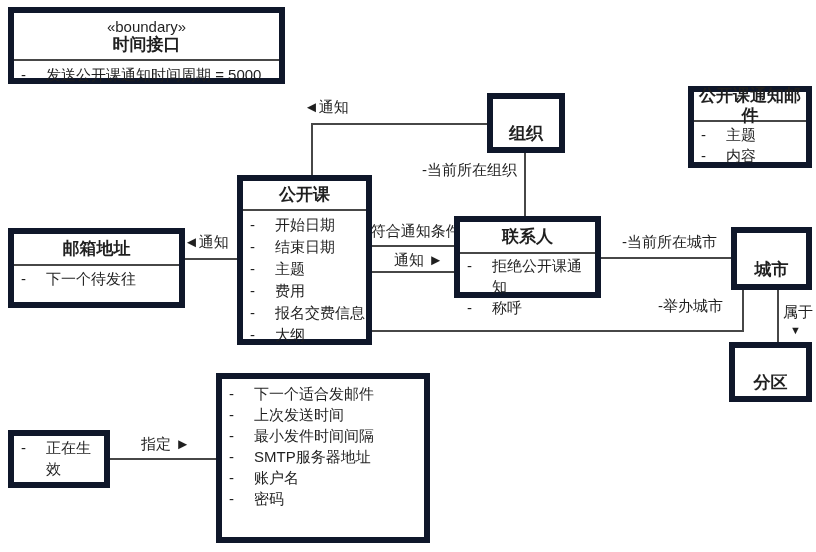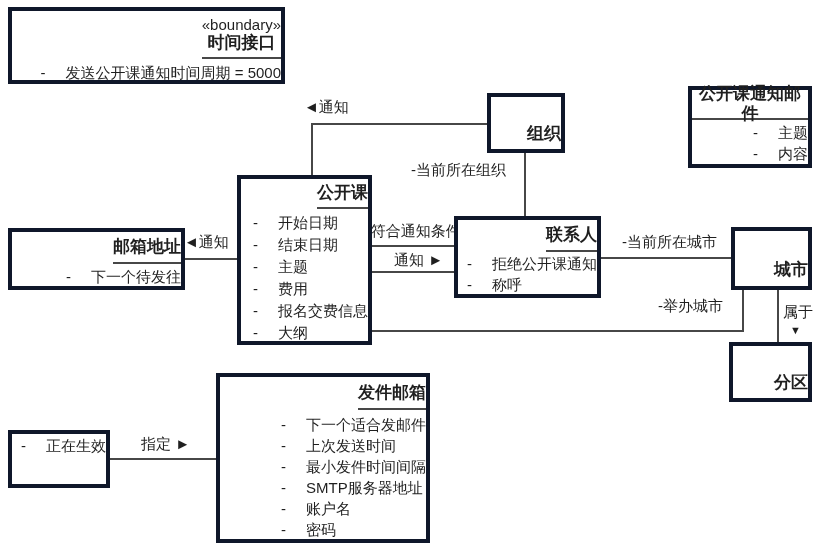--- a/index.html
+++ b/index.html
@@ -1,22 +1,22 @@
 <!DOCTYPE html>
 <html><head>
 <meta charset="utf-8">
 <style>
   html,body { margin:0; padding:0; background:#ffffff; }
   .canvas {
     position:relative; width:816px; height:552px; background:#ffffff;
     font-family:"Liberation Sans","DejaVu Sans",sans-serif; color:#1f1f1f; overflow:hidden;
   }
   .uml-box {
-    position:absolute; box-sizing:border-box; border:4px solid #0f172a;
-    background:#ffffff; display:flex; flex-direction:column;align-items:flex-end;
+    position:absolute; box-sizing:border-box; border:6px solid #0f172a;
+    background:#ffffff; display:flex; flex-direction:column;
   }
   .uml-title {
     flex:none; display:flex; align-items:center; justify-content:center;
     font-weight:bold; font-size:17px; line-height:1.15; text-align:center;
   }
   .uml-title.col { flex-direction:column; }
   .uml-title.grow { flex:1;margin-top:22px; }
   .divider { border-bottom:2px solid #474747; }
   .stereo { font-weight:normal; font-size:15px; }
   .uml-attrs { flex:1; font-size:15px; }
@@ -41,21 +41,21 @@
   <div class="hline" style="left:372px;top:245px;width:82px"></div>
   <div class="hline" style="left:372px;top:271px;width:82px"></div>
   <div class="hline" style="left:185px;top:258px;width:52px"></div>
   <div class="hline" style="left:601px;top:257px;width:130px"></div>
   <div class="hline" style="left:372px;top:330px;width:372px"></div>
   <div class="vline" style="left:742px;top:290px;height:42px"></div>
   <div class="vline" style="left:777px;top:290px;height:52px"></div>
   <div class="hline" style="left:110px;top:458px;width:106px"></div>
 
   <div class="lbl" style="left:304px;top:98px">◄通知</div>
-  <div class="lbl" style="left:411px;top:161px">-当前所在组织</div>
+  <div class="lbl" style="left:422px;top:161px">-当前所在组织</div>
   <div class="lbl" style="left:356px;top:222px">◄符合通知条件</div>
   <div class="lbl" style="left:394px;top:251px">通知 ►</div>
   <div class="lbl" style="left:184px;top:233px">◄通知</div>
   <div class="lbl" style="left:622px;top:233px">-当前所在城市</div>
   <div class="lbl" style="left:658px;top:297px">-举办城市</div>
   <div class="lbl" style="left:783px;top:303px">属于</div>
   <div class="lbl ptr" style="left:790px;top:321px">▼</div>
   <div class="lbl" style="left:141px;top:435px">指定 ►</div>
 
   <div class="uml-box" style="left:8px;top:7px;width:277px;height:77px">
@@ -112,21 +112,21 @@
         <span class="dash">-</span>
         <span>报名交费信息</span>
       </div>
       <div class="attr-row">
         <span class="dash">-</span>
         <span>大纲</span>
       </div>
     </div>
   </div>
 
-  <div class="uml-box" style="left:8px;top:228px;width:177px;height:62px">
+  <div class="uml-box" style="left:8px;top:228px;width:177px;height:80px">
     <div class="uml-title divider" style="height:30px">邮箱地址</div>
     <div class="uml-attrs lh21" style="padding-top:2px">
       <div class="attr-row">
         <span class="dash">-</span>
         <span>下一个待发往</span>
       </div>
     </div>
   </div>
 
   <div class="uml-box" style="left:454px;top:216px;width:147px;height:82px">
@@ -145,21 +145,20 @@
 
   <div class="uml-box" style="left:731px;top:227px;width:81px;height:63px">
     <div class="uml-title grow">城市</div>
   </div>
 
   <div class="uml-box" style="left:729px;top:342px;width:83px;height:60px">
     <div class="uml-title grow">分区</div>
   </div>
 
   <div class="uml-box" style="left:216px;top:373px;width:214px;height:170px">
-    <div class="uml-title divider" style="height:31px">发件邮箱</div>
     <div class="uml-attrs lh21" style="padding-top:4px">
       <div class="attr-row">
         <span class="dash">-</span>
         <span>下一个适合发邮件</span>
       </div>
       <div class="attr-row">
         <span class="dash">-</span>
         <span>上次发送时间</span>
       </div>
       <div class="attr-row">

